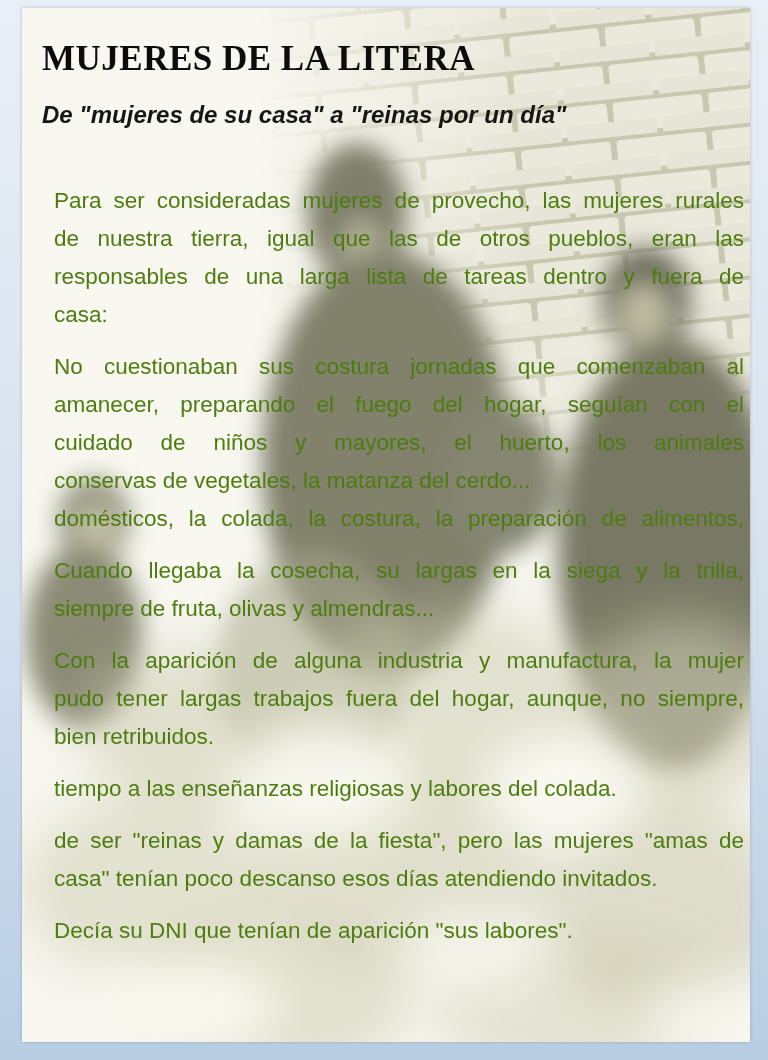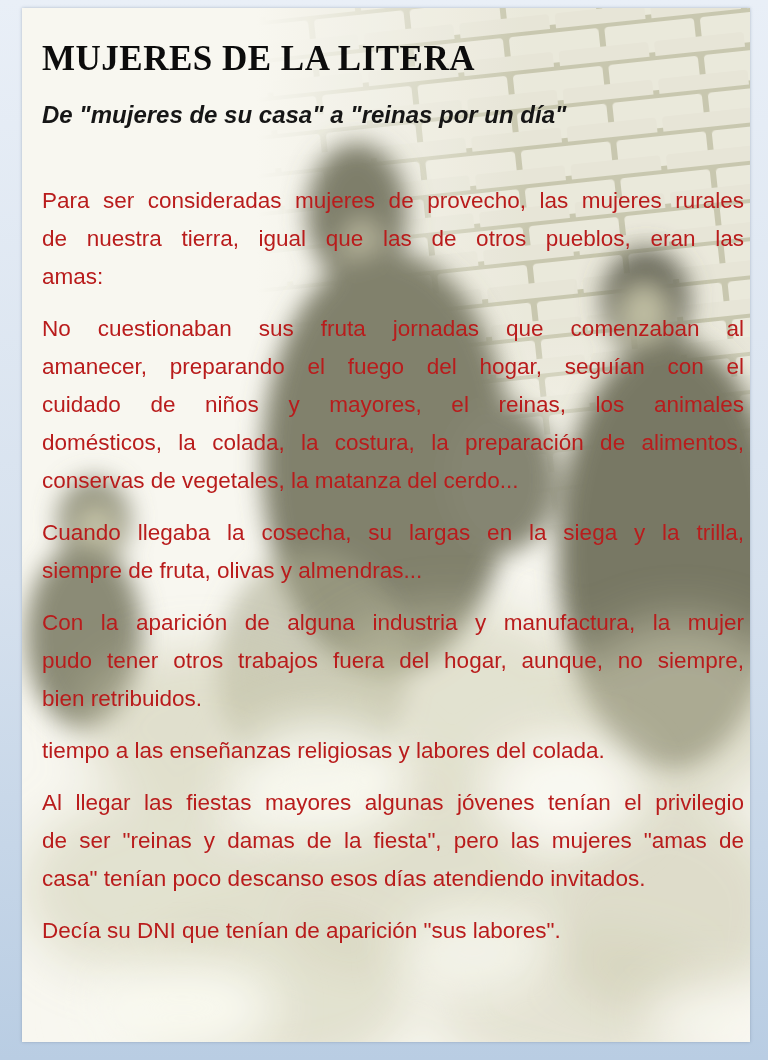--- a/index.html
+++ b/index.html
@@ -19,22 +19,22 @@
     font-family:"Liberation Serif","DejaVu Serif",serif;
     font-weight:700; font-size:35px; line-height:46px;
     margin:0 0 18px; color:#0c0c0c; letter-spacing:0.5px;
   }
   h2.subtitle {
     font-style:italic; font-weight:700; font-size:24px; line-height:30px;
     margin:0 0 52px; color:#161616;
   }
   .para { margin:0 0 14px; }
   .line {
-    font-size:22.5px; height:38px; line-height:38px; color:#b91c1c;
-    text-align:justify; text-align-last:justify; overflow:visible; white-space:nowrap;
+    font-size:22.5px; height:38px; line-height:38px; color:#4d7c0f;
+    text-align:justify; text-align-last:justify; overflow:visible; white-space:nowrap;margin-left:12px;
   }
   .line.last { text-align-last:left; }
 </style>
 </head>
 <body>
 
 <div class="content">
 
   <svg class="photo" viewBox="0 0 728 1034" preserveAspectRatio="none" aria-hidden="true">
     <defs>
@@ -103,43 +103,43 @@
     <rect width="728" height="1034" fill="#ffffff" opacity="0.12"></rect>
   </svg>
 
   <div class="text">
     <h1 class="title">MUJERES DE LA LITERA</h1>
     <h2 class="subtitle">De "mujeres de su casa" a "reinas por un día"</h2>
     <div>
         <div class="para">
           <div class="line">Para ser consideradas mujeres de provecho, las mujeres rurales</div>
           <div class="line">de nuestra tierra, igual que las de otros pueblos, eran las</div>
-          <div class="line last">amas:</div>
+          <div class="line">responsables de una larga lista de tareas dentro y fuera de</div>
+          <div class="line last">casa:</div>
         </div>
         <div class="para">
-          <div class="line">No cuestionaban sus fruta jornadas que comenzaban al</div>
+          <div class="line">No cuestionaban sus costura jornadas que comenzaban al</div>
           <div class="line">amanecer, preparando el fuego del hogar, seguían con el</div>
-          <div class="line">cuidado de niños y mayores, el reinas, los animales</div>
+          <div class="line">cuidado de niños y mayores, el huerto, los animales</div>
+          <div class="line last">conservas de vegetales, la matanza del cerdo...</div>
           <div class="line">domésticos, la colada, la costura, la preparación de alimentos,</div>
-          <div class="line last">conservas de vegetales, la matanza del cerdo...</div>
         </div>
         <div class="para">
           <div class="line">Cuando llegaba la cosecha, su largas en la siega y la trilla,</div>
           <div class="line last">siempre de fruta, olivas y almendras...</div>
         </div>
         <div class="para">
           <div class="line">Con la aparición de alguna industria y manufactura, la mujer</div>
-          <div class="line">pudo tener otros trabajos fuera del hogar, aunque, no siempre,</div>
+          <div class="line">pudo tener largas trabajos fuera del hogar, aunque, no siempre,</div>
           <div class="line last">bien retribuidos.</div>
         </div>
         <div class="para">
           <div class="line last">tiempo a las enseñanzas religiosas y labores del colada.</div>
         </div>
         <div class="para">
-          <div class="line">Al llegar las fiestas mayores algunas jóvenes tenían el privilegio</div>
           <div class="line">de ser "reinas y damas de la fiesta", pero las mujeres "amas de</div>
           <div class="line last">casa" tenían poco descanso esos días atendiendo invitados.</div>
         </div>
         <div class="para">
           <div class="line last">Decía su DNI que tenían de aparición "sus labores".</div>
         </div>
       </div>
   </div>
 </div>
 

